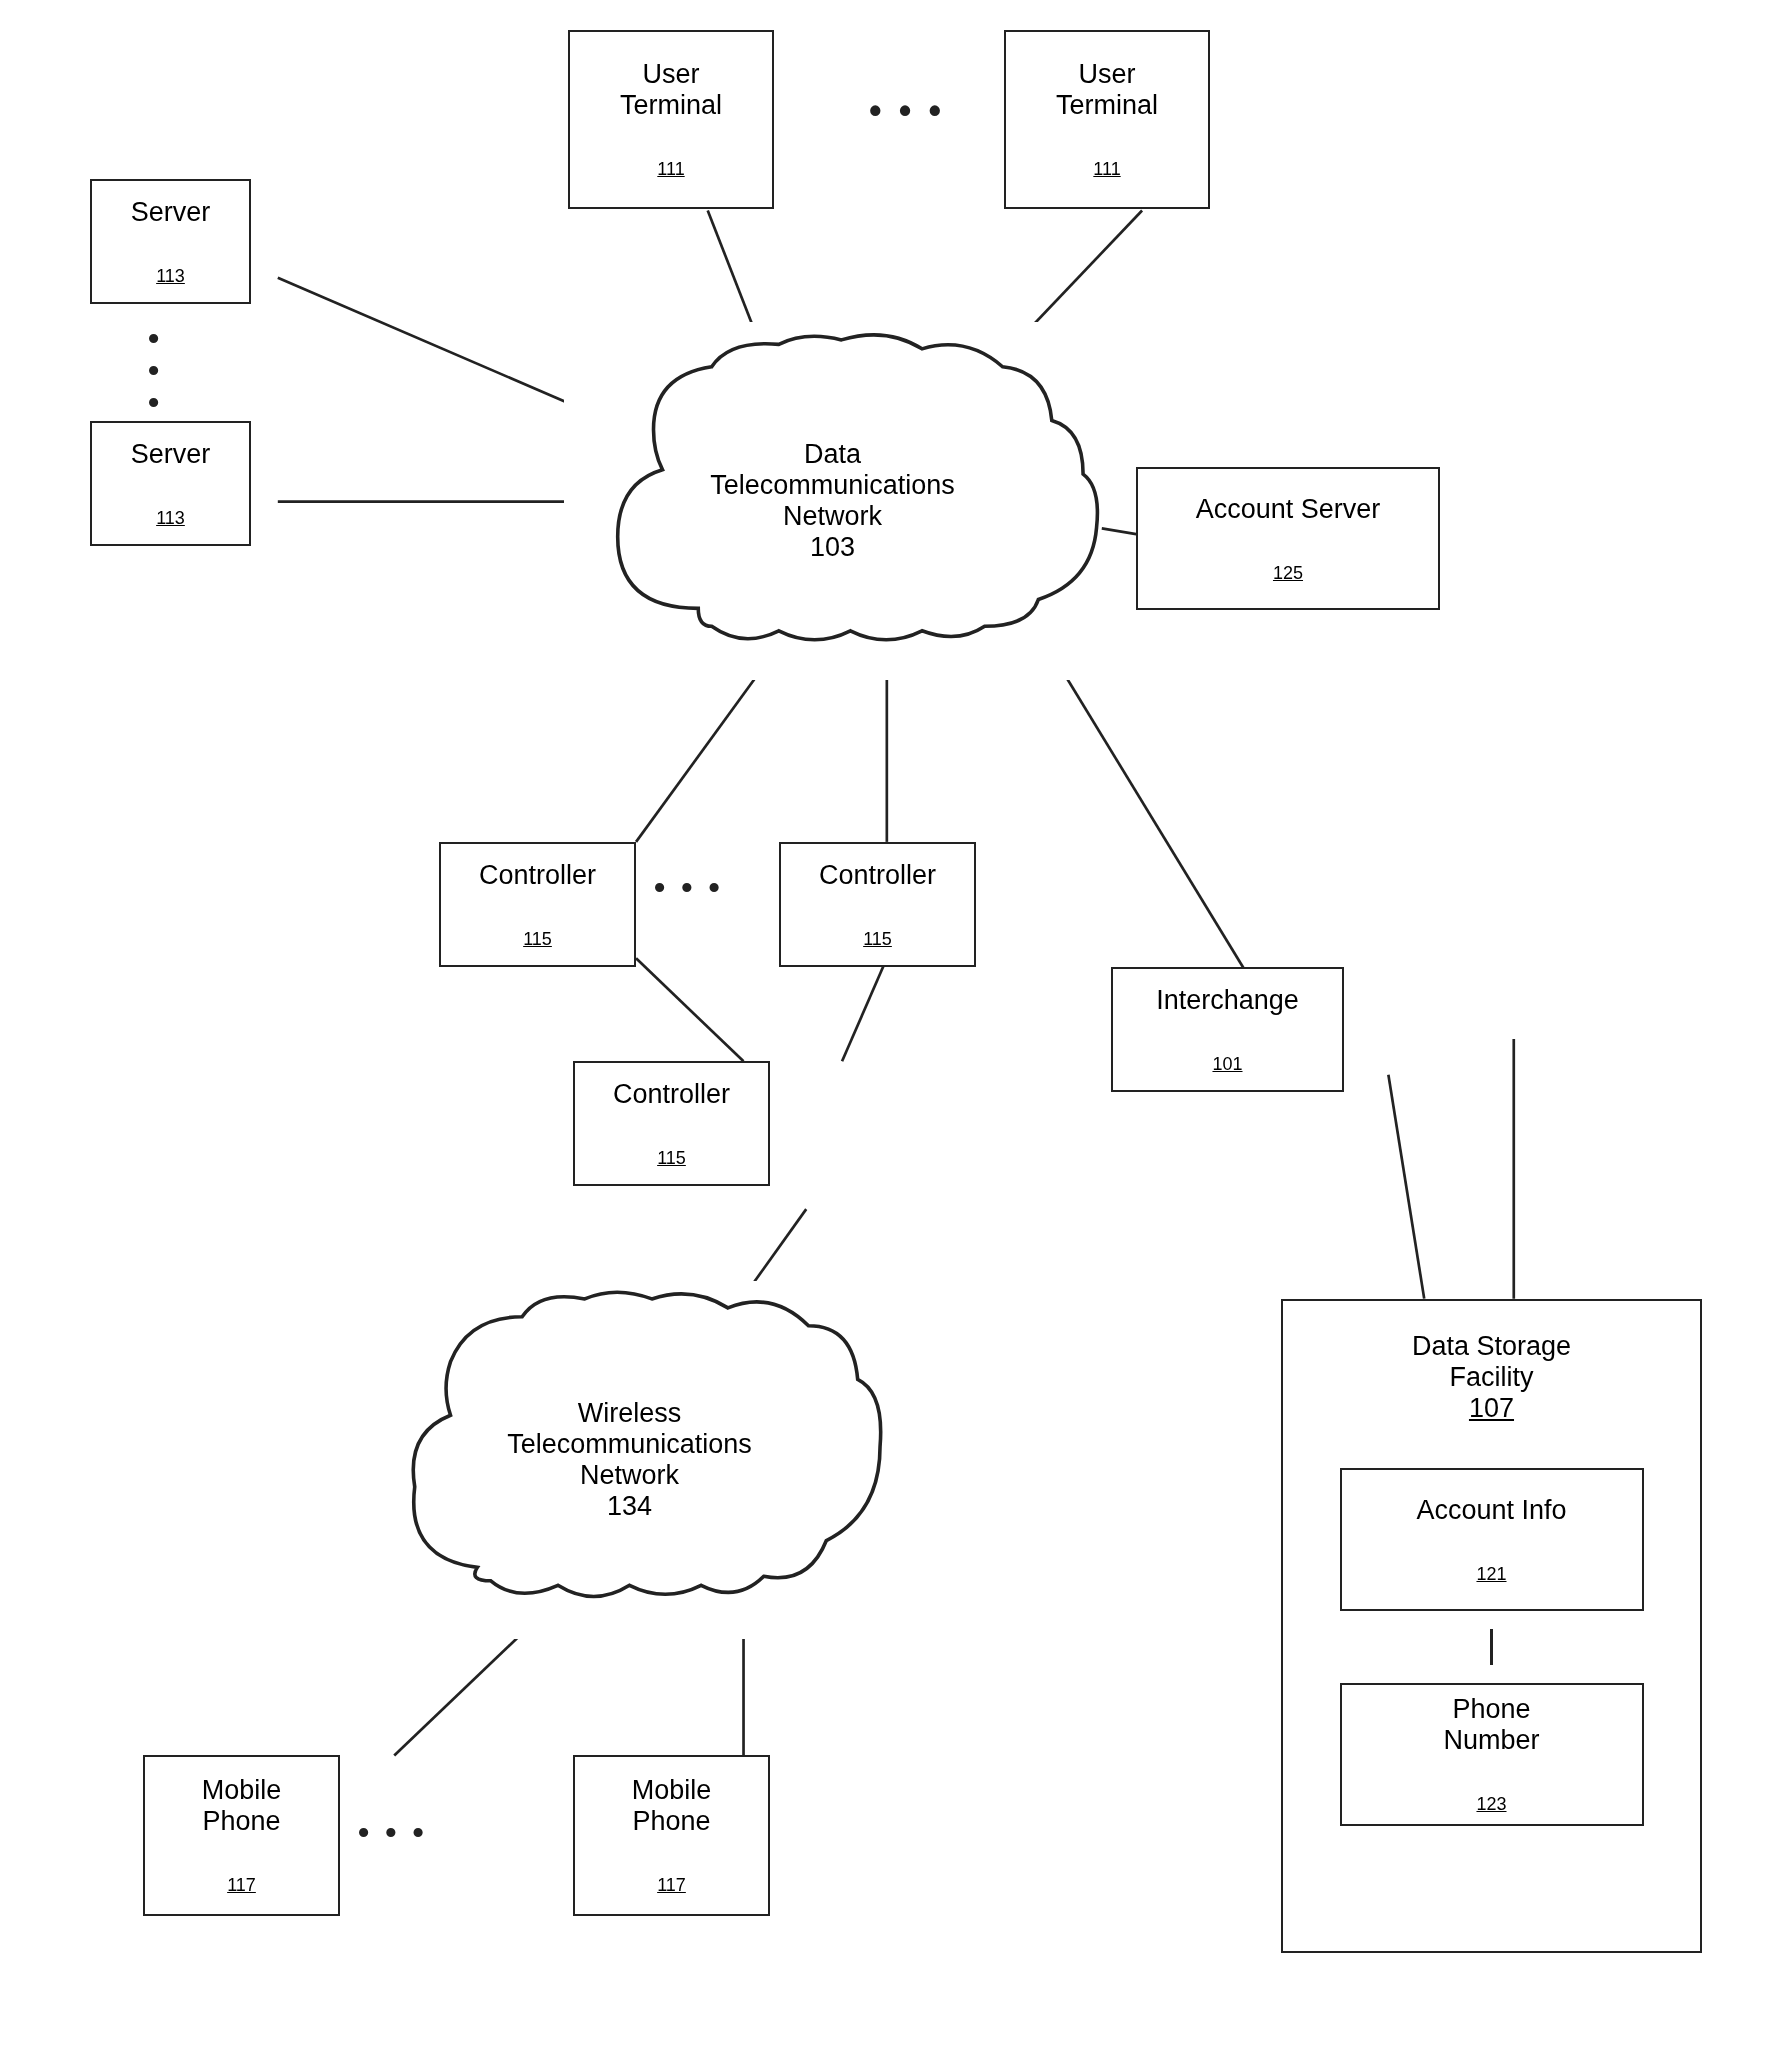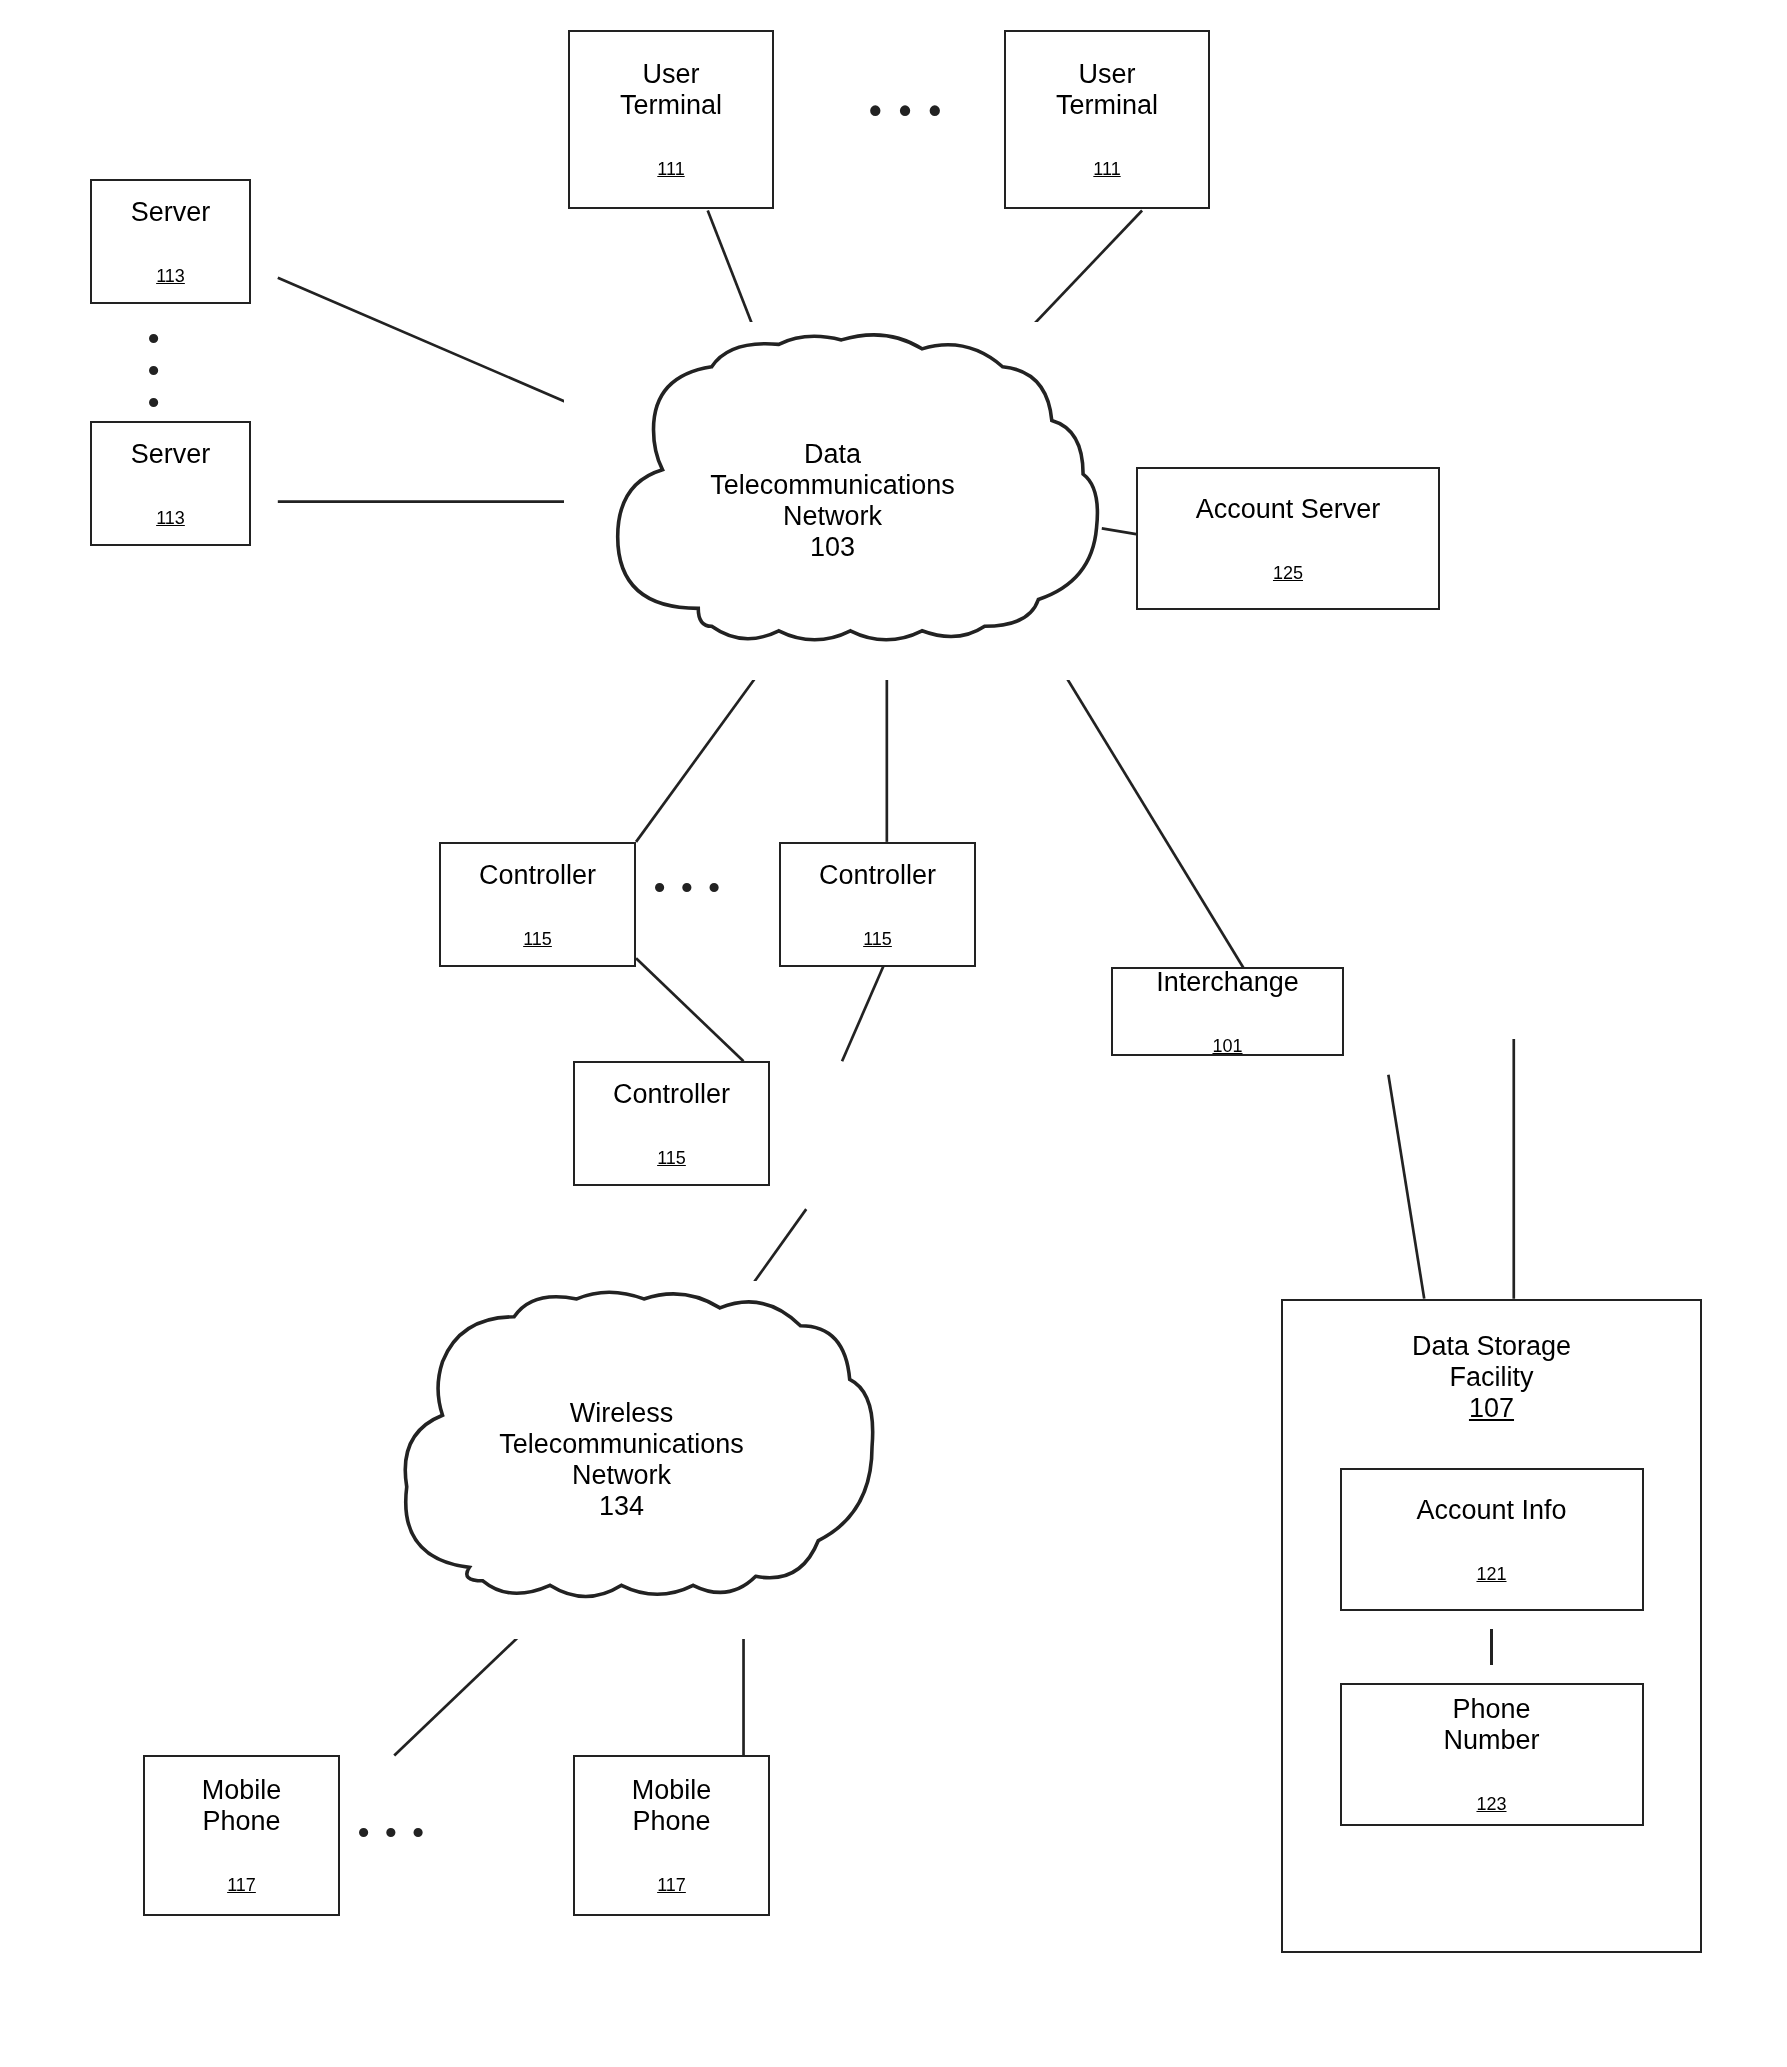--- a/index.html
+++ b/index.html
@@ -194,26 +194,26 @@
   <div class="box" style="left:779px; top:842px; width:197px; height:125px;">
     <span>Controller</span>
     <span class="ref">115</span>
   </div>
 
   <div class="box" style="left:573px; top:1061px; width:197px; height:125px;">
     <span>Controller</span>
     <span class="ref">115</span>
   </div>
 
-  <div class="box" style="left:1111px; top:967px; width:233px; height:89px;text-align:right;">
+  <div class="box" style="left:1111px; top:967px; width:233px; height:125px;text-align:right;">
     <span>Interchange</span>
     <span class="ref">101</span>
   </div>
 
-  <div class="cloud" style="left:362px; top:1281px; width:519px; height:358px;">
+  <div class="cloud" style="left:370px; top:1281px; width:519px; height:358px;">
     <svg viewBox="0 0 580 400" xmlns="http://www.w3.org/2000/svg">
       <path d="
         M 120,320
         Q 40,310 50,230
         Q 40,170 90,150
         Q 80,120 90,90
         Q 110,40 170,40
         Q 190,10 240,20
         Q 275,5 315,20
         Q 360,5 400,30

